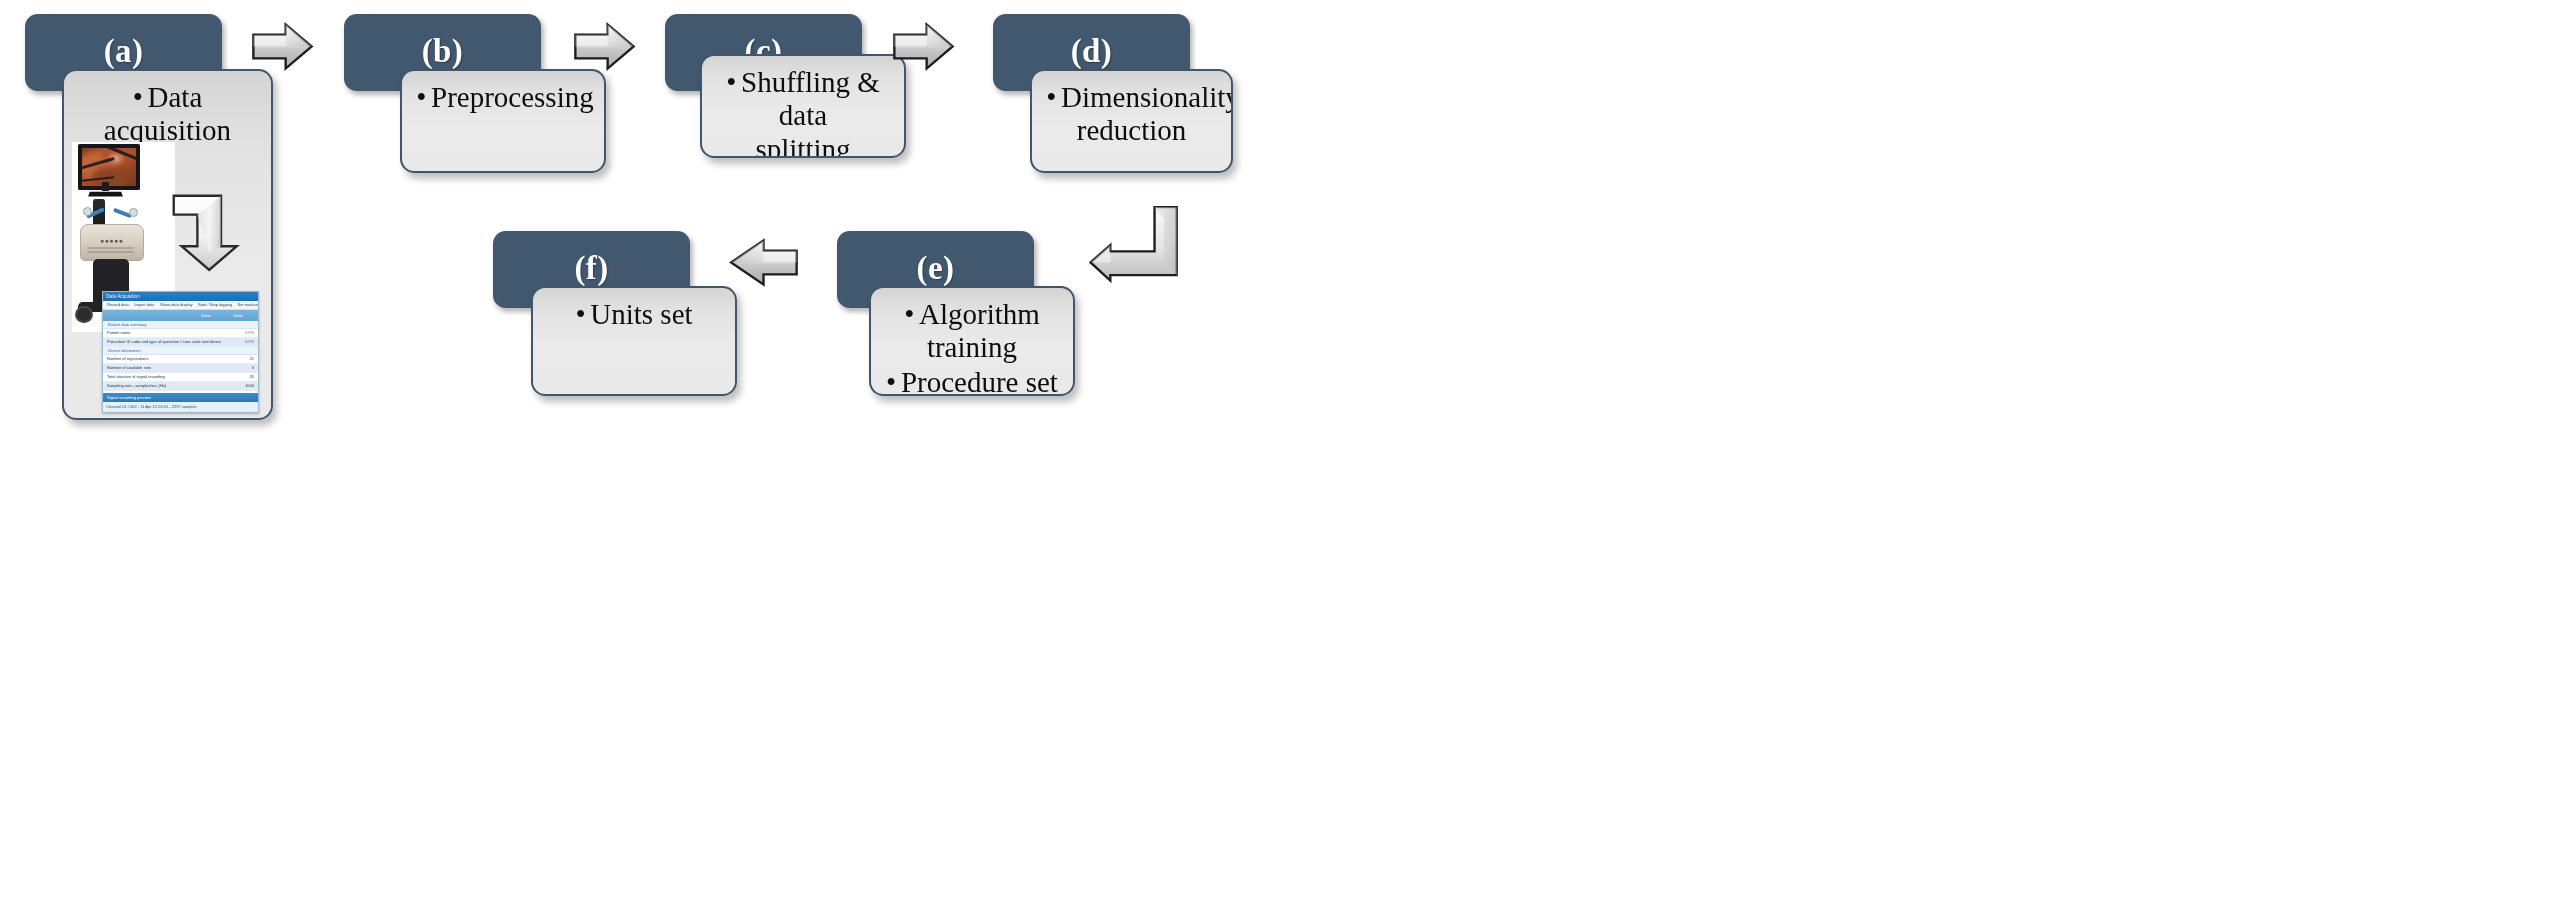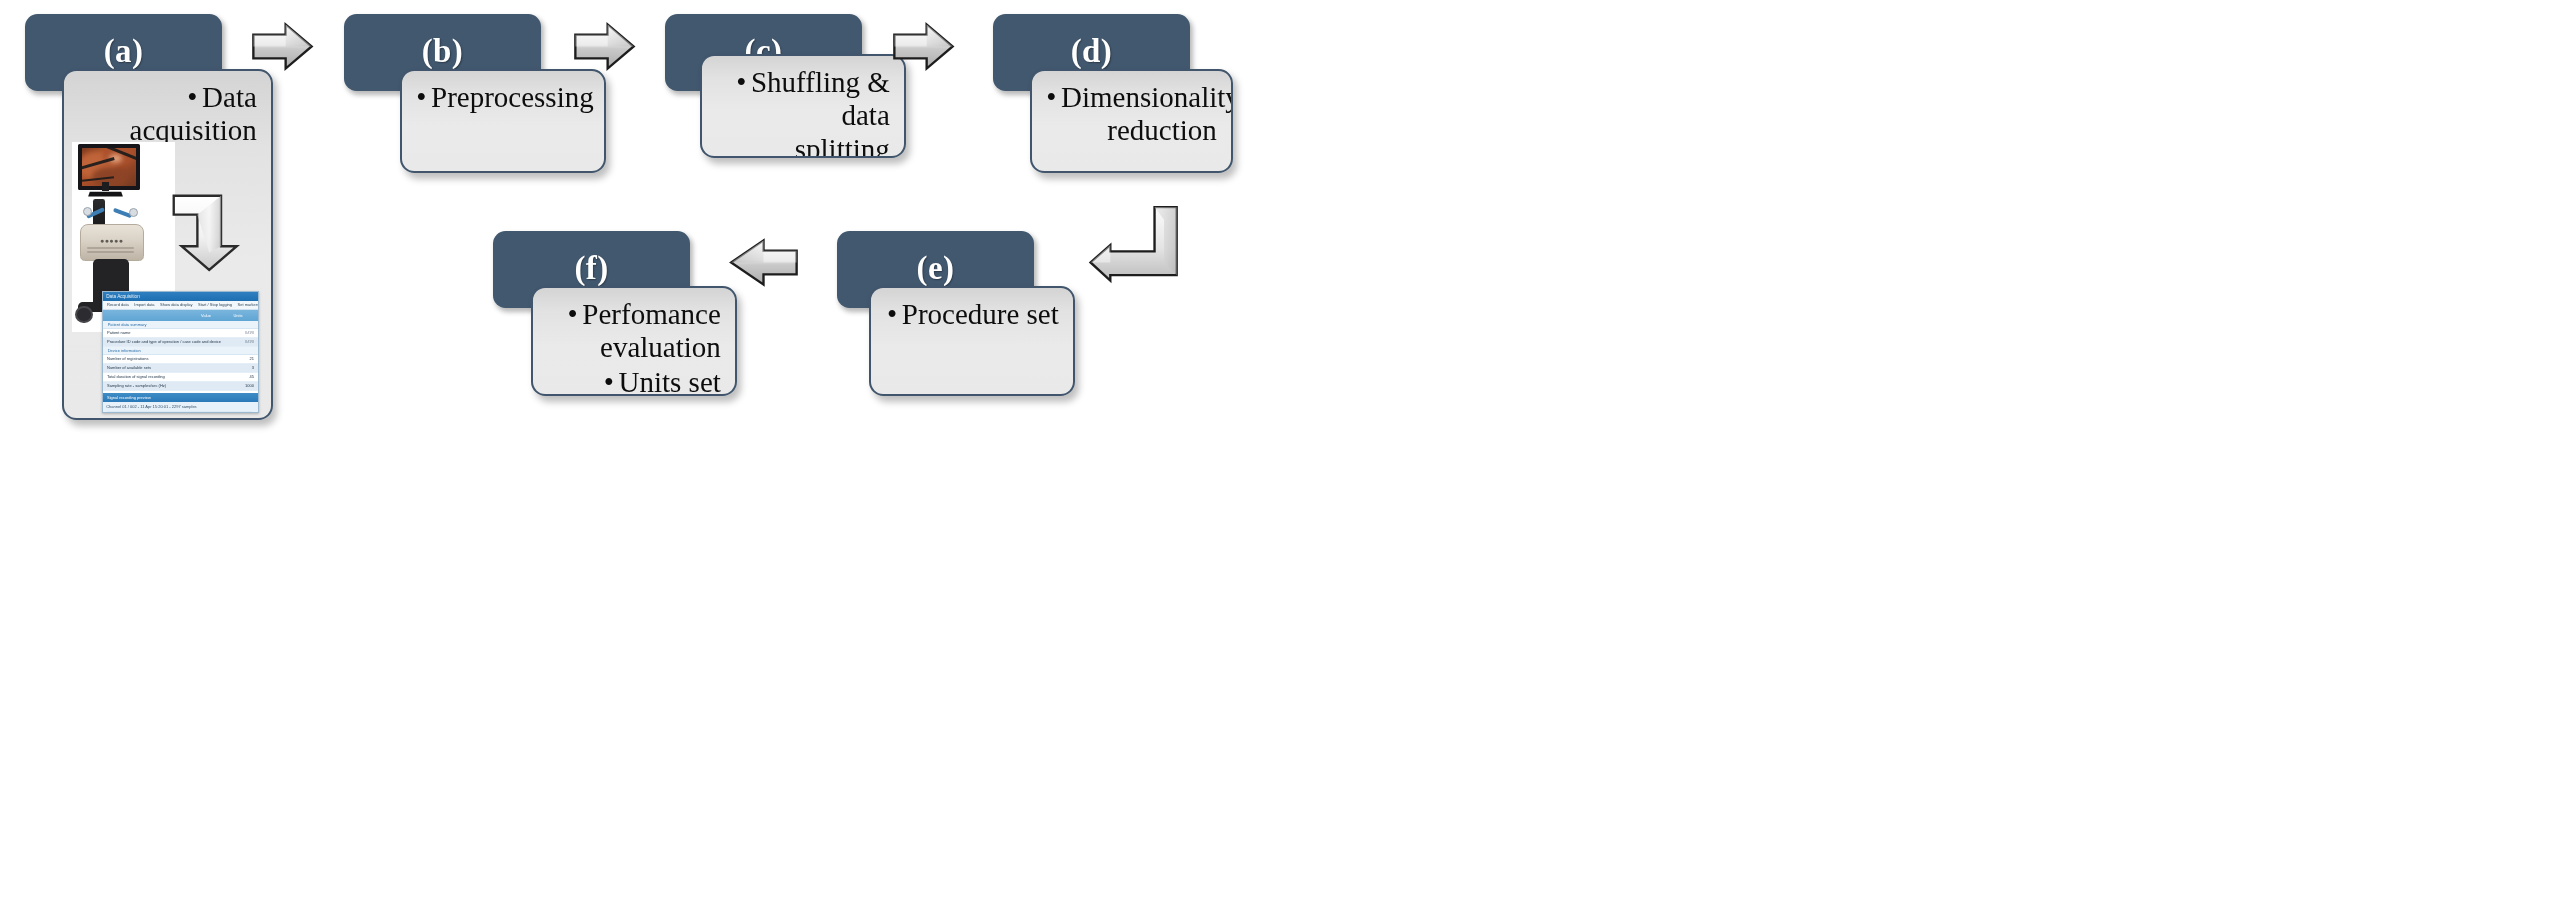--- a/index.html
+++ b/index.html
@@ -48,21 +48,21 @@
     background: linear-gradient(180deg, #d4d4d4 0%, #e2e2e2 22%, #eaeaea 55%, #e9e9e9 100%);
     border: 2px solid #41566c;
     border-radius: 14.2px;
     box-shadow: 4px 5.5px 7.1px rgba(0,0,0,0.25);
     z-index: 3;
     overflow: hidden;
   }
 
   .bullets {
     padding: 9.5px 14.2px 0 14.2px;
-    text-align: right;
+    text-align: center;
     color: #0d0d0d;
     font-size: 29px;
     line-height: 1.16;
   }
   .bullet-line {
     margin: 0 0 1.6px 0;
     white-space: pre-line;
   }
   .bullet-dot { margin-right: 4.7px; }
 
@@ -488,20 +488,22 @@
       <path d="M28,52 L3,74 L28,74 Z" fill="#ffffff" opacity="0.45" stroke="none"></path>
     </svg>
   </div>
 
   <div class="stage">
     <div class="stage-header" style="left:837px; top:231px; width:197px; height:77px;">
       <span class="stage-header-label">(e)</span>
     </div>
     <div class="stage-body" style="left:869px; top:286px; width:202px; height:106px;">
       <div class="bullets">
+        <p class="bullet-line"><span class="bullet-dot">•</span><span>Algorithm
+training</span></p>
         <p class="bullet-line"><span class="bullet-dot">•</span><span>Procedure set</span></p>
       </div>
     </div>
   </div>
 
   <div class="arrow-left" style="left:728px; top:237px;">
     <svg width="71" height="51" viewBox="0 0 90 64">
       <defs>
         <linearGradient id="arrGradL" x1="0" y1="0" x2="0" y2="1">
           <stop offset="0%" stop-color="#fdfdfd"></stop>
@@ -519,21 +521,19 @@
       <path d="M45,17 L87,17 L87,32 L45,32 Z" fill="#ffffff" opacity="0.35" stroke="none"></path>
     </svg>
   </div>
 
   <div class="stage">
     <div class="stage-header" style="left:493px; top:231px; width:197px; height:77px;">
       <span class="stage-header-label">(f)</span>
     </div>
     <div class="stage-body" style="left:531px; top:286px; width:202px; height:106px;">
       <div class="bullets">
-        <p class="bullet-line"><span class="bullet-dot">•</span><span>Perfomance
-evaluation</span></p>
         <p class="bullet-line"><span class="bullet-dot">•</span><span>Units set</span></p>
       </div>
     </div>
   </div>
 
 </div>
 
 
 </body></html>

